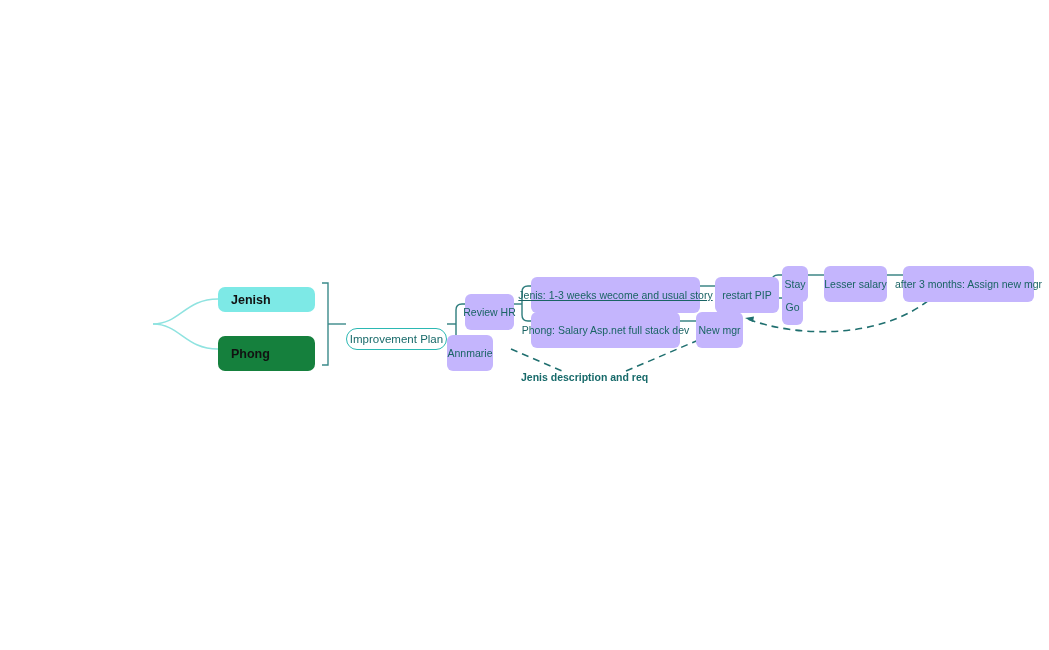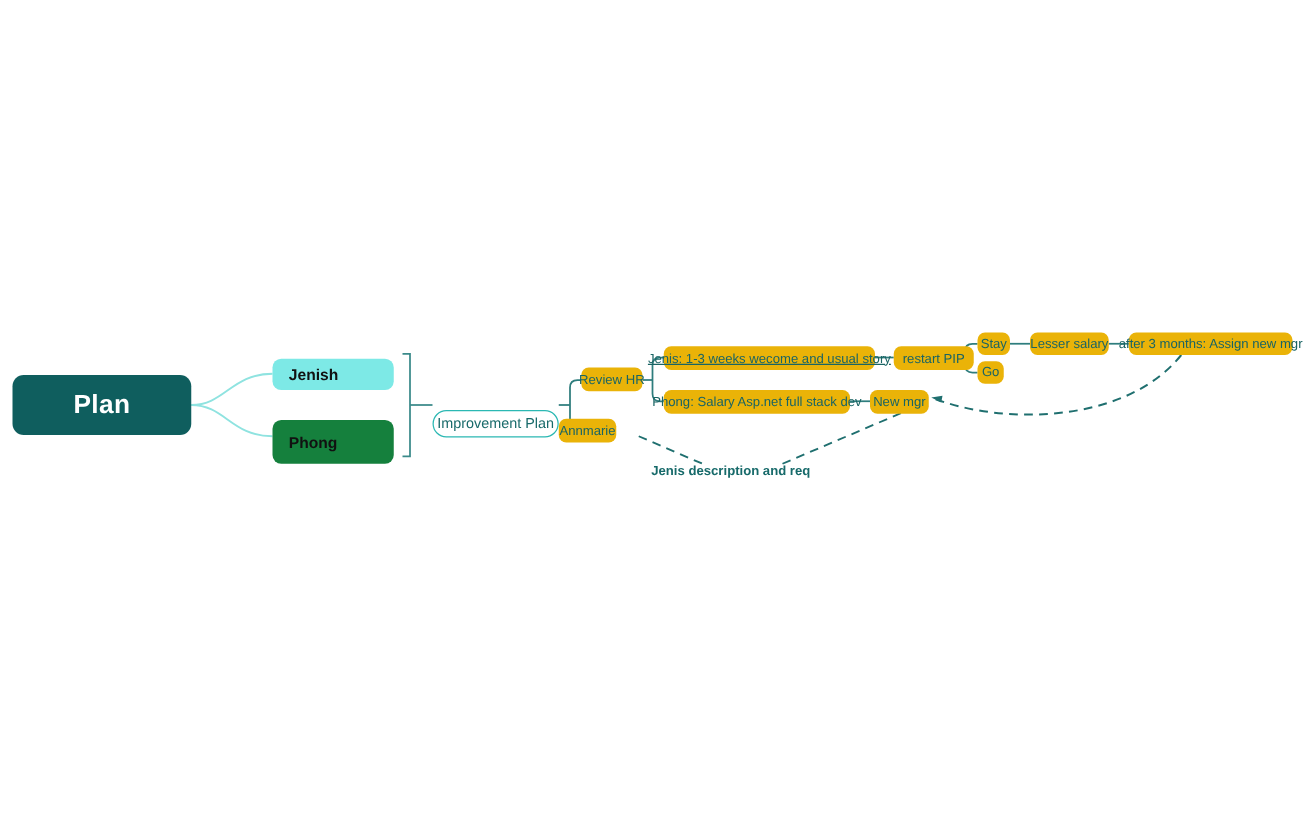--- a/index.html
+++ b/index.html
@@ -60,26 +60,26 @@
   .n-outline {
     background: #ffffff;
     border: 1.6px solid #2bb8b3;
     border-radius: 11px;
     font-size: 11.5px;
     color: #186a6a;
     justify-content: center;
   }
   
   .n-pill {
-    background: #eab308;
+    background: #c4b5fd;
     border-radius: 6px;
     font-size: 10.5px;
     color: #1a6464;
     justify-content: center;
-    padding: 0 7px;
+    padding: 18px 7px;
   }
   .annot {
     position: absolute;
     font-size: 10.5px;
     font-weight: bold;
     color: #176a6a;
     white-space: nowrap;
   }
 </style>
 </head>
@@ -117,23 +117,20 @@
 
     <path d="M945,284 C 900,340 800,340 745,318" fill="none" stroke="#1f6f6f" stroke-width="1.6" stroke-dasharray="7,5"></path>
     <path d="M745,318 l9,-1.5 l-1,5.5 z" fill="#1f6f6f"></path>
 
     <path d="M511,349 L562,371" fill="none" stroke="#1f6f6f" stroke-width="1.5" stroke-dasharray="7,5"></path>
 
     <path d="M626,371 L722,330" fill="none" stroke="#1f6f6f" stroke-width="1.5" stroke-dasharray="7,5"></path>
     <path d="M722,330 l-2.5,-8.5 l7.5,3 z" fill="#1f6f6f"></path>
   </svg>
 
-  <div class="node n-root" style="left:10px; top:300px; width:143px; height:48px;">
-    <span>Plan</span>
-  </div>
 
   <div class="node n-person" style="left:218px; top:287px; width:97px; height:25px; background:#7de9e6;">
     <span>Jenish</span>
   </div>
 
   <div class="node n-person" style="left:218px; top:336px; width:97px; height:35px; background:#15803d;">
     <span>Phong</span>
   </div>
 
   <div class="node n-outline" style="left:346px; top:328px; width:101px; height:22px;">

